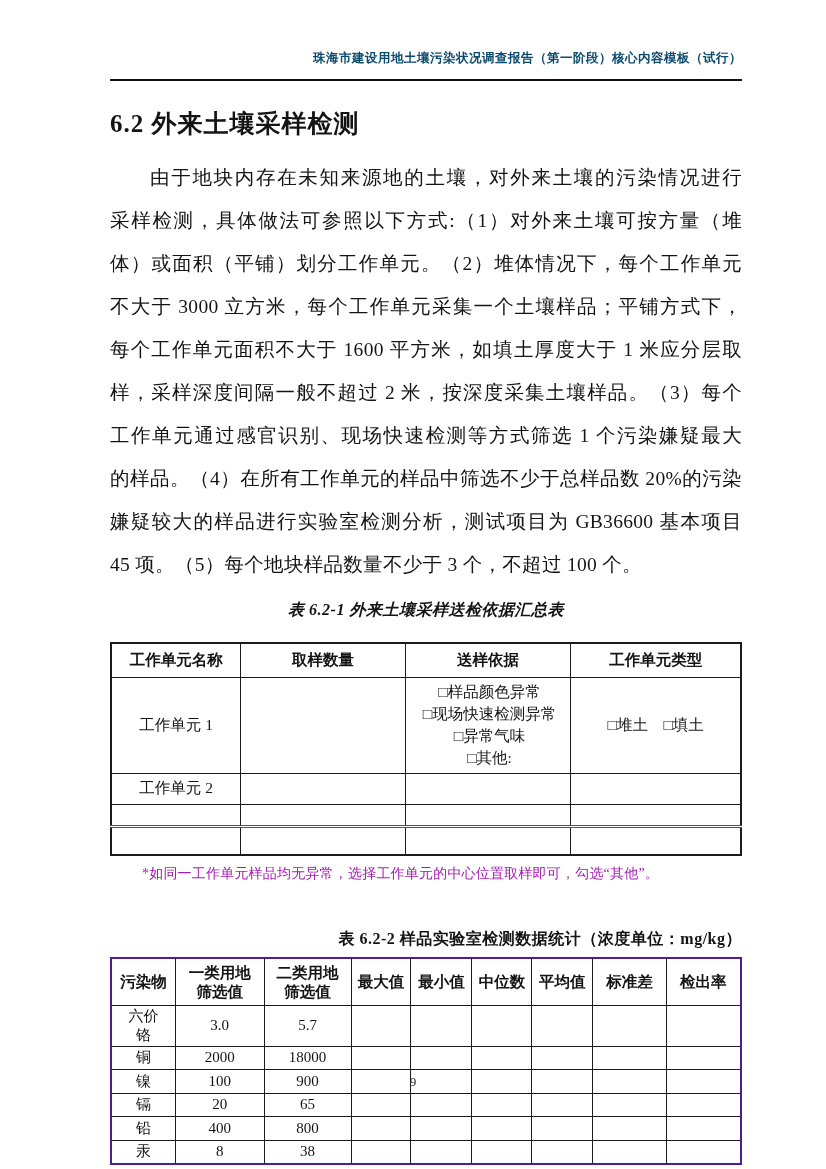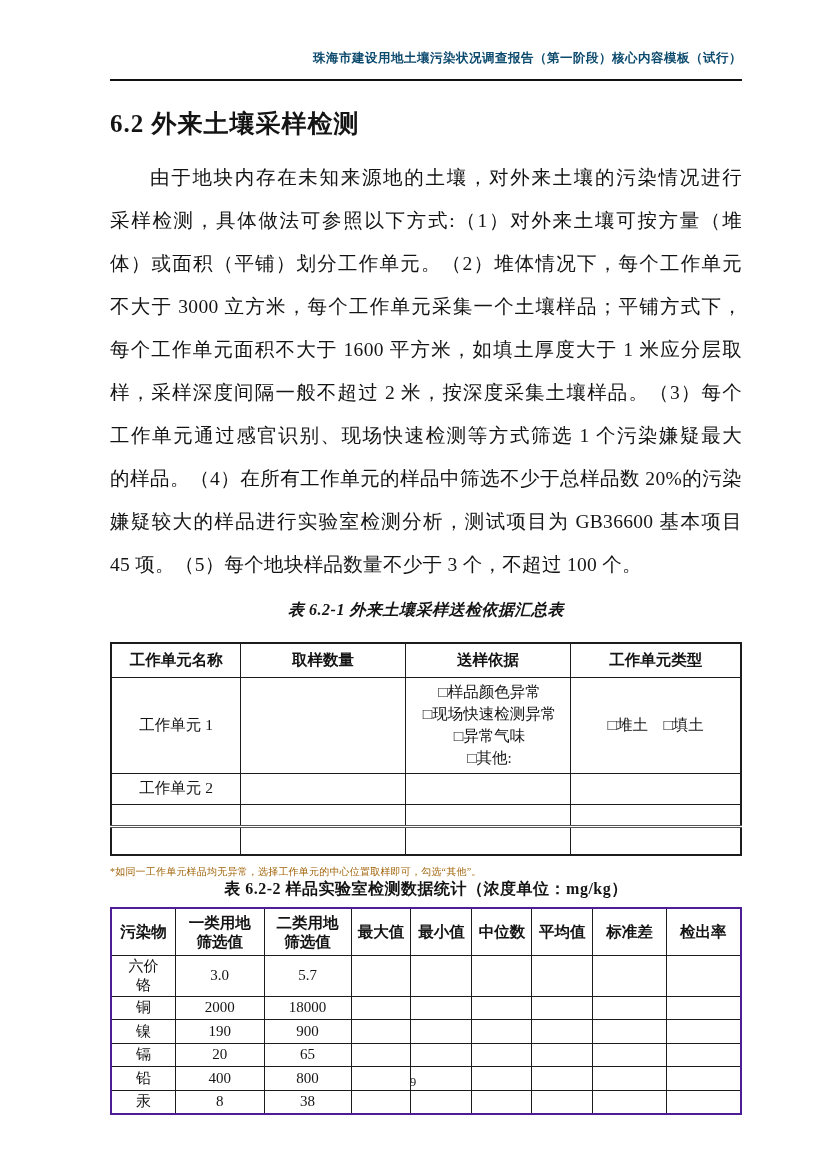--- a/index.html
+++ b/index.html
@@ -51,21 +51,21 @@
   .body-line.last { text-align-last: left; }
 
   
   .table-title {
     text-align: center;
     font-weight: bold;
     font-size: 16px;
     letter-spacing: 0.5px;
   }
   .title-1 { margin-top: 14px; margin-bottom: 21px; font-style: italic; }
-  .title-2 { margin-bottom: 7px; }
+  .title-2 { margin-top: 46px; margin-bottom: 7px; text-align: right; }
 
   
   table {
     width: 100%;
     border-collapse: collapse;
     table-layout: fixed;
   }
   th, td {
     border: 1.5px solid #1c1c1c;
     font-size: 15.5px;
@@ -82,23 +82,24 @@
   .t1 .row-unit2 { height: 31px; }
   .t1 .row-empty1 { height: 22px; }
   .t1 .row-empty1 td { border-bottom: 3px double #555; }
   .t1 .row-empty2 { height: 29px; }
   .basis-cell { text-align: center; padding-left: 9px; }
   .basis-line { font-size: 15.5px; line-height: 22px; white-space: pre; }
   .type-cell { white-space: pre; }
 
   .footnote {
     margin-top: 9px;
-    font-size: 10px;
-    color: #a16207;
+    font-size: 14px;
+    color: #a21caf;
     letter-spacing: 0.2px;
+    margin-left: 32px;
   }
 
   .t2 thead tr { height: 47px; }
   .t2 thead th { white-space: pre-line; line-height: 19px; padding: 2px 2px; }
   .t2 tbody tr { height: 23.5px; }
   .t2 tbody td { font-size: 15px; padding: 1px 16px; }
 
   
   .page-number {
     position: absolute;
@@ -232,21 +233,21 @@
           <td>18000</td>
           <td></td>
           <td></td>
           <td></td>
           <td></td>
           <td></td>
           <td></td>
         </tr>
         <tr>
           <td>镍</td>
-          <td>190</td>
+          <td>100</td>
           <td>900</td>
           <td></td>
           <td></td>
           <td></td>
           <td></td>
           <td></td>
           <td></td>
         </tr>
         <tr>
           <td>镉</td>

